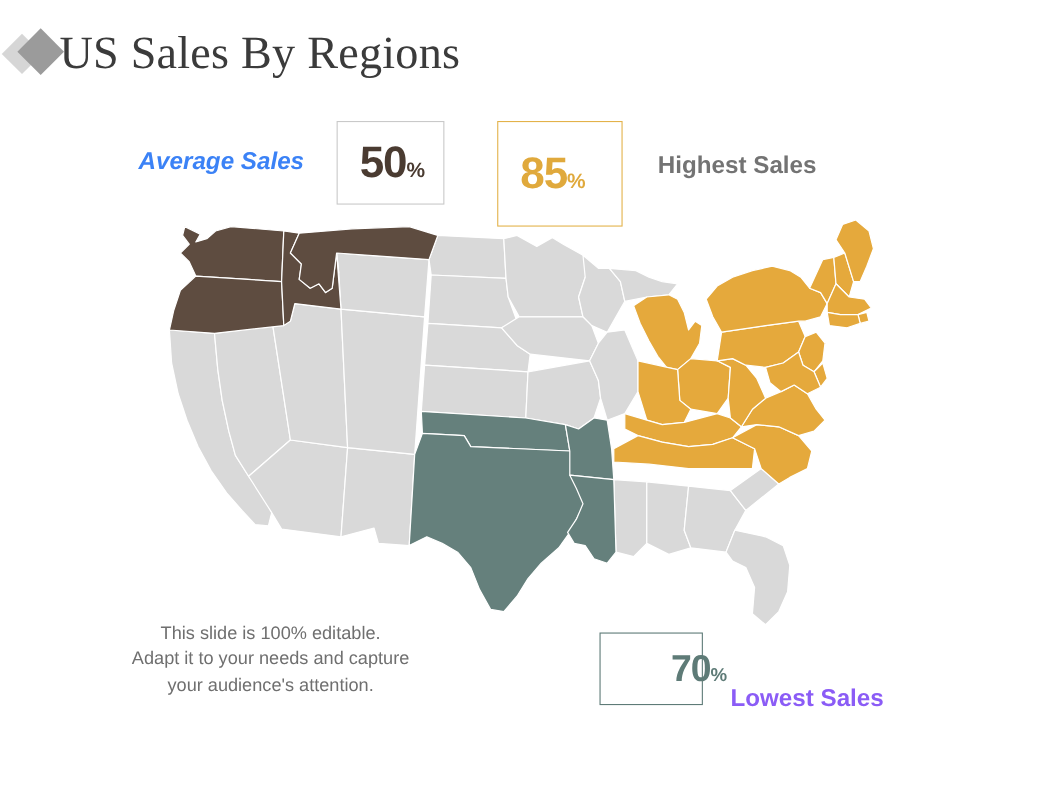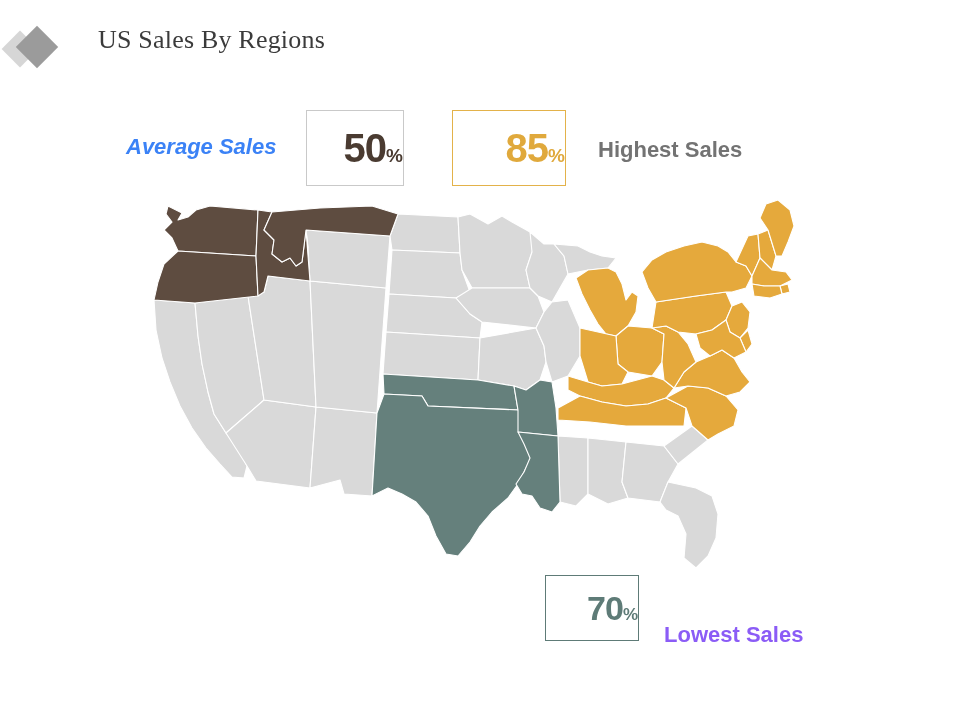--- a/index.html
+++ b/index.html
@@ -40,36 +40,36 @@
     width: 30px;
     height: 30px;
     background: #9b9b9b;
     transform: rotate(45deg);
   }
   #page-title {
     position: absolute;
     left: 54px;
     top: 9px;
     font-family: "Liberation Serif", serif;
-    font-size: 26px;
+    font-size: 42px;
     font-weight: 400;
     color: #3b3b3b;
     letter-spacing: 0.2px;
     white-space: nowrap;
-    margin-left: 44px;
   }
 
   
   .stat-box {
     position: absolute;
     background: #ffffff;
     box-sizing: border-box;
     display: flex;
     align-items: center;
-    justify-content: flex-end;
+    justify-content: flex-start;
+    padding-left: 20px;
   }
   .stat-value {
     font-weight: bold;
     line-height: 1;
     display: inline-block;
   }
   .stat-num { font-size: 40px; letter-spacing: -1px; }
   .stat-pct { font-size: 19px; }
   .stat-label {
     position: absolute;
@@ -78,21 +78,21 @@
     white-space: nowrap;
     line-height: 1;
   }
 
   
   #avg-label { left: 126px; top: 136px; color: #3b82f6; font-style: italic; }
   #avg-box   { left: 306px; top: 110px; width: 98px; height: 76px; border: 1px solid #c9c9c9; }
   #avg-box .stat-value { color: #4a3b31; }
 
   
-  #high-box  { left: 452px; top: 110px; width: 114px; height: 76px; border: 1px solid #e3b24a; }
+  #high-box  { left: 452px; top: 110px; width: 114px; height: 96px; border: 1px solid #e3b24a; }
   #high-box .stat-value { color: #e0a93c; }
   #high-label { left: 598px; top: 139px; color: #737373; }
 
   
   #low-box   { left: 545px; top: 575px; width: 94px; height: 66px; border: 1px solid #5e7b77; }
   #low-box .stat-value { color: #5e7b77; }
   #low-box .stat-num { font-size: 34px; margin-left: 44px; }
   #low-box .stat-pct { font-size: 17px; }
   #low-label { left: 664px; top: 624px; color: #8b5cf6; }
 
@@ -150,20 +150,23 @@
   </div>
 
   <div class="stat-label" id="high-label">Highest Sales</div>
 
   <div class="stat-box" id="low-box">
     <span class="stat-value"><span class="stat-num">70</span><span class="stat-pct">%</span></span>
   </div>
 
   <div class="stat-label" id="low-label">Lowest  Sales</div>
 
+  <div id="editable-note">This slide is 100% editable.
+Adapt it to your needs and capture
+your audience's attention.</div>
 
   <div id="map-wrap">
     <svg id="us-map" viewBox="0 0 670 400" xmlns="http://www.w3.org/2000/svg">
 
       <g>
 
         <path class="st-grey" d="M14,104 L55,107 L58,140 L62,168 L68,196 L74,218 L86,237 L98,252 L107,270 L104,282 L92,281 L80,268 L66,252 L52,232 L40,210 L30,186 L22,162 L16,134 Z"></path>
 
         <path class="st-grey" d="M55,107 L108,100 L124,204 L86,237 L74,218 L68,196 L62,168 L58,140 Z"></path>
 

